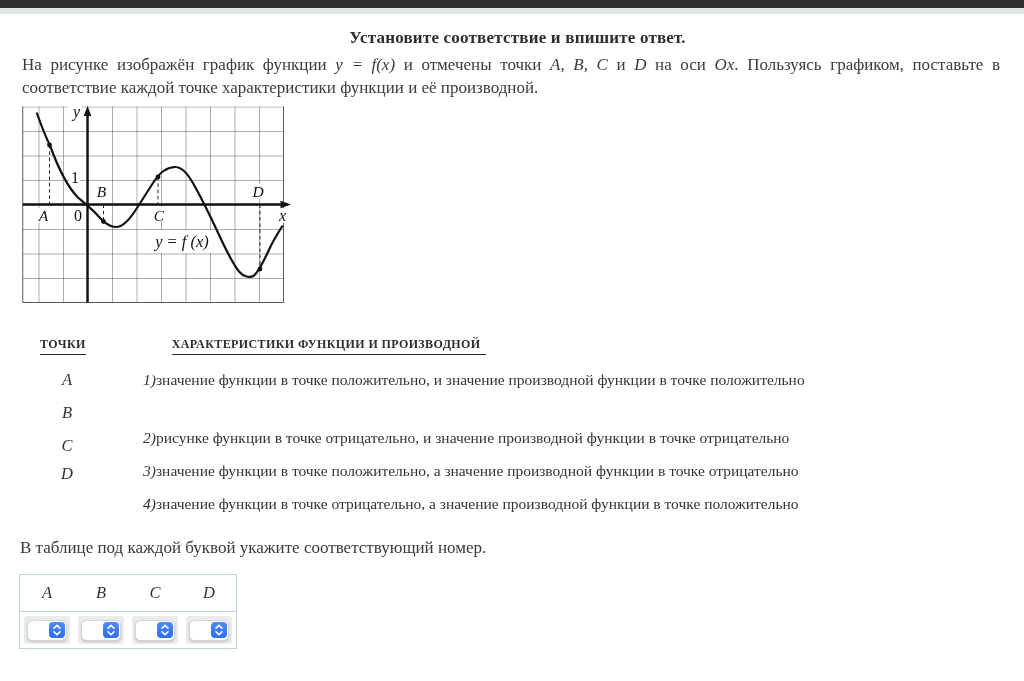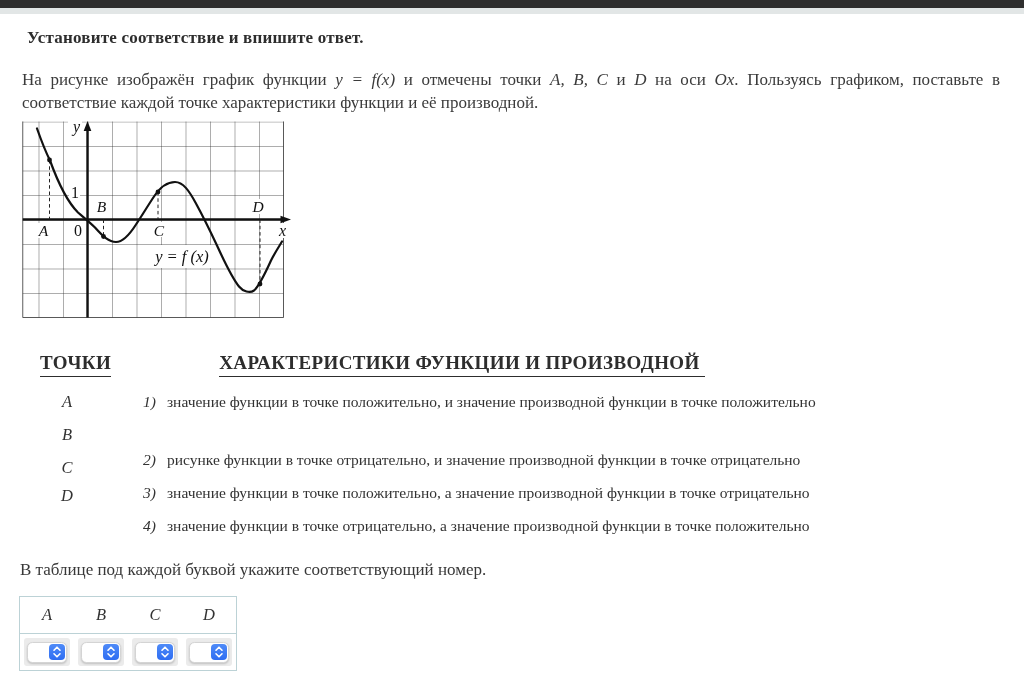--- a/index.html
+++ b/index.html
@@ -4,44 +4,45 @@
 <style>
   html,body{margin:0;padding:0;}
   body{
     width:1024px;height:681px;background:#ffffff;overflow:hidden;
     font-family:"Liberation Serif", serif;color:#3a3a3a;
   }
   .topbar-dark{height:8px;background:#2e2e2e;}
   .topbar-light{height:6px;background:#e2e6e6;}
   .content{box-sizing:border-box;width:1024px;padding:0 24px 0 22px;}
   h1.page-title{
-    margin:14px 0 0 5px;font-size:17px;font-weight:bold;color:#2d2d2d;
+    margin:14px 0 0 13px;font-size:17px;font-weight:bold;color:#2d2d2d;
     letter-spacing:0.2px;
+    text-align:center;
   }
   p.intro{
-    margin:21px 0 0 0;font-size:17px;line-height:22.5px;text-align:justify;
+    margin:6px 0 0 0;font-size:17px;line-height:22.5px;text-align:justify;
     color:#3b3b3b;
   }
   p.intro i{font-style:italic;}
   .graph-wrap{margin:5px 0 0 0;}
   svg{font-family:"Liberation Serif", serif;}
   .match{margin-top:26px;}
   .match-headers{display:flex;align-items:baseline;}
-  .mh{font-weight:bold;font-size:19px;color:#2d2d2d;border-bottom:1.5px solid #2d2d2d;padding-bottom:2px;letter-spacing:0.4px;}
+  .mh{font-weight:bold;font-size:12px;color:#2d2d2d;border-bottom:1.5px solid #2d2d2d;padding-bottom:2px;letter-spacing:0.4px;}
   .mh1{margin-left:18px;}
-  .mh2{margin-left:108px;padding-right:5px;text-align:center;}
+  .mh2{margin-left:86px;padding-right:5px;text-align:center;}
   .match-body{display:flex;margin-top:15px;}
   .letters{width:90px;text-align:center;flex:none;}
   .letter{height:20px;line-height:20px;font-style:italic;font-size:16.5px;color:#333;}
   .letter.l2,.letter.l3{margin-top:13px;}
   .letter.l4{margin-top:8px;}
   .options{margin-left:20px;}
   .option{display:flex;height:20px;line-height:20px;font-size:15.5px;color:#333;}
   .option .onum{width:24px;text-align:right;font-style:italic;flex:none;}
-  .option .otext{margin-left:11px;white-space:nowrap;}
+  .option .otext{white-space:nowrap;}
   .option.o2{margin-top:38px;}
   .option.o3,.option.o4{margin-top:13px;}
   p.instruction{margin:24px 0 4px -2px;font-size:17px;color:#383838;}
   table.answer-table{
     border-collapse:collapse;margin:16px 0 0 -3px;border:1px solid #bcd2d6;
   }
   table.answer-table th{
     width:52px;height:34px;border-bottom:1px solid #bcd2d6;
     font-style:italic;font-weight:normal;font-size:16.5px;color:#333;text-align:center;
   }

